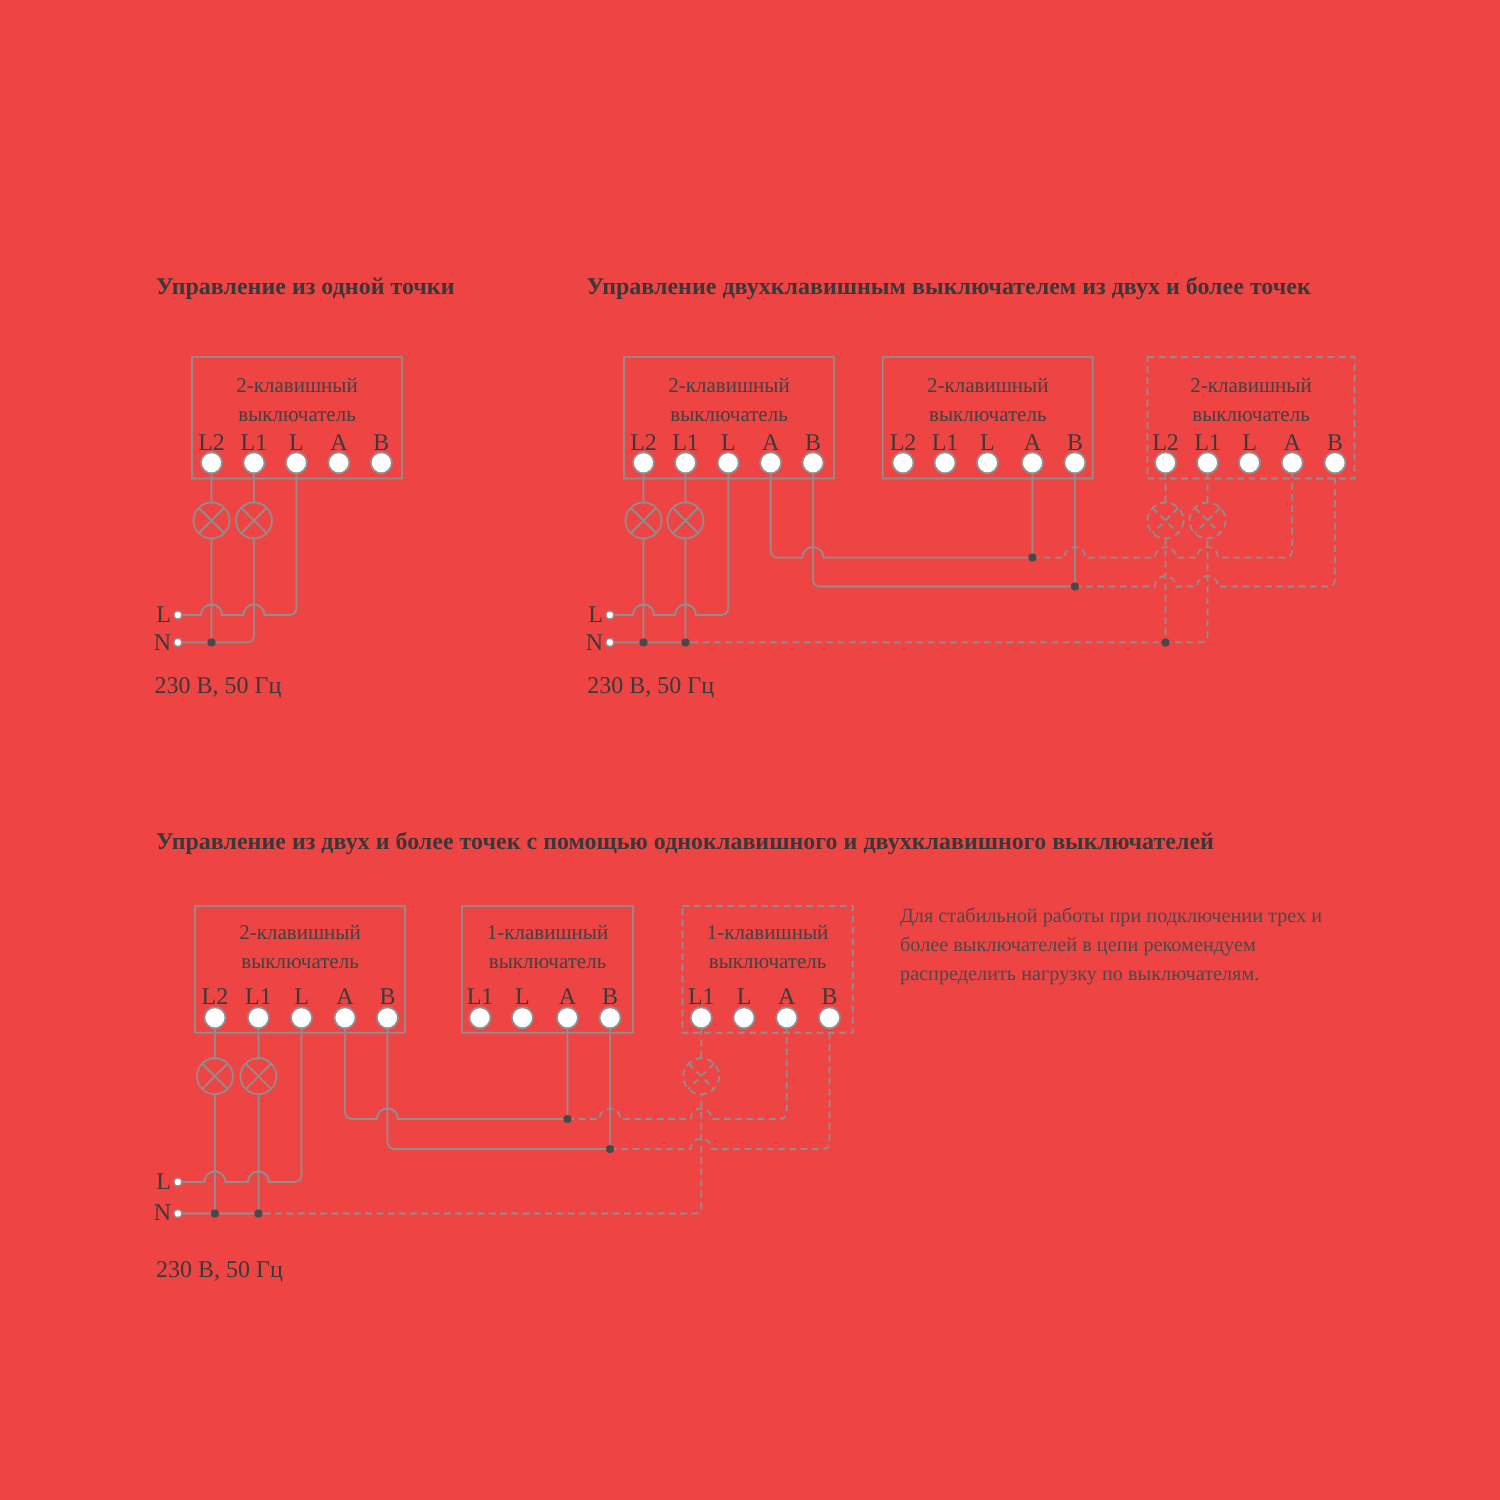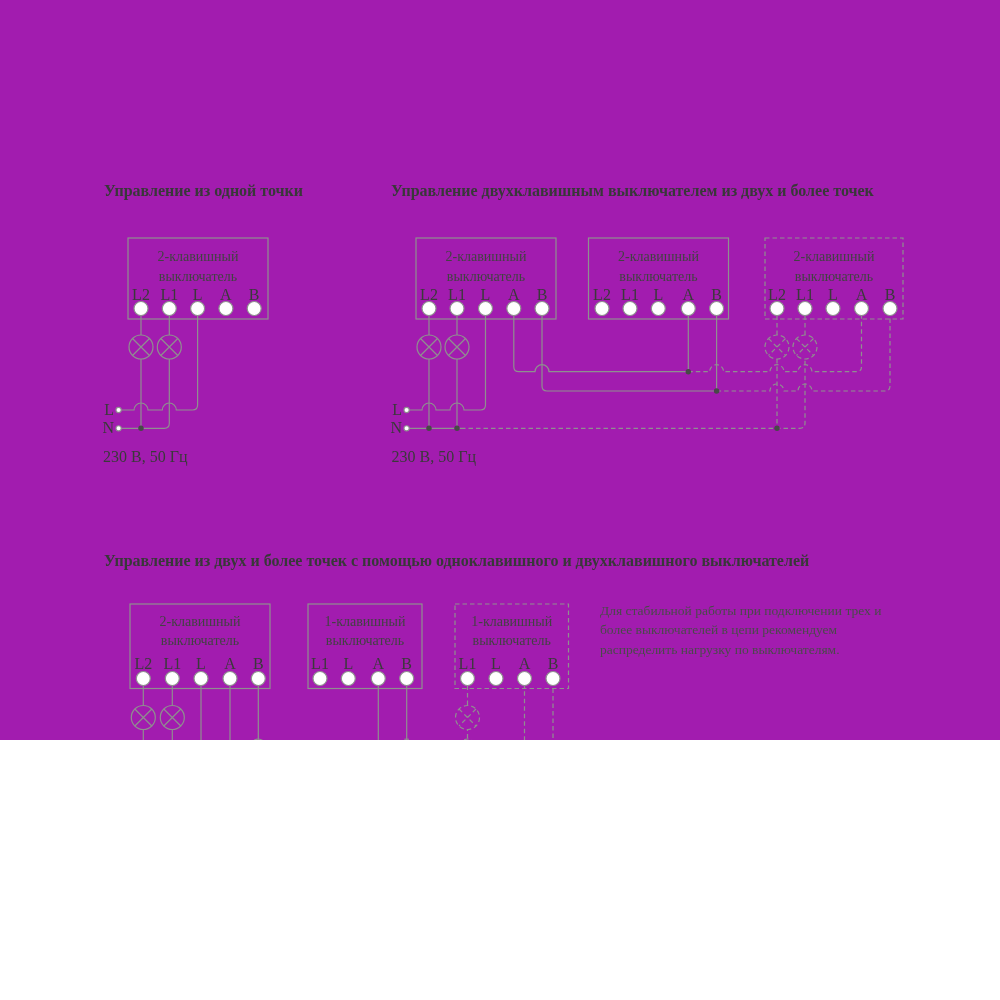--- a/index.html
+++ b/index.html
@@ -1,16 +1,16 @@
 <!DOCTYPE html>
 <html><head>
 <meta charset="utf-8">
 <style>
   html,body{margin:0;padding:0;background:#ffffff;}
-  .page{position:relative;width:1000px;height:740px;background:#a21caf;overflow:hidden;
+  .page{position:relative;width:1000px;height:1000px;background:#ef4444;overflow:hidden;
         font-family:"Liberation Serif","DejaVu Serif",serif;}
   svg{position:absolute;left:0;top:0;}
   svg text{font-family:"Liberation Serif","DejaVu Serif",serif;fill:#3c3c3c;}
   .title{font-size:16px;font-weight:bold;fill:#383838;}
   .boxlabel{font-size:14px;fill:#424242;text-anchor:middle;}
   .tlabel{font-size:16px;fill:#3a3a3a;text-anchor:middle;}
   .sidelabel{font-size:16px;fill:#3a3a3a;text-anchor:end;}
   .power{font-size:16px;fill:#3a3a3a;}
   .note{font-size:13.5px;fill:#4a4a4a;}
   .w{stroke:#8f8f8f;stroke-width:1.2;fill:none;}

